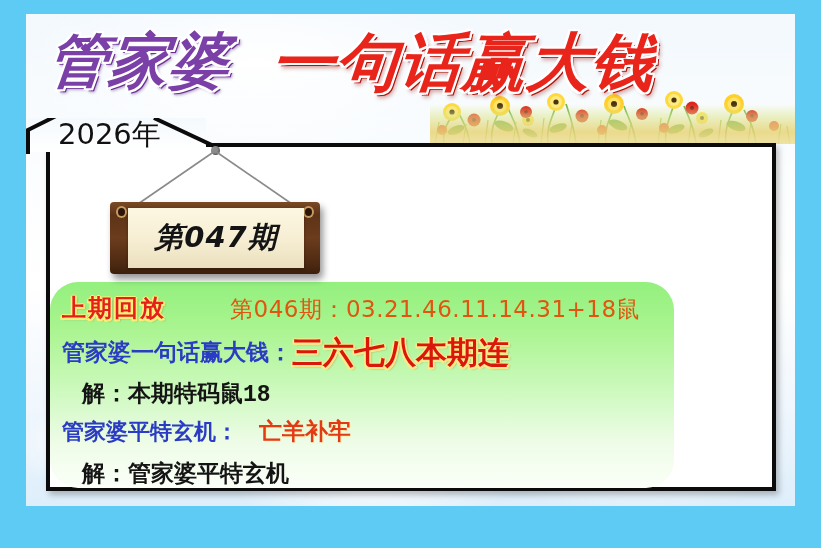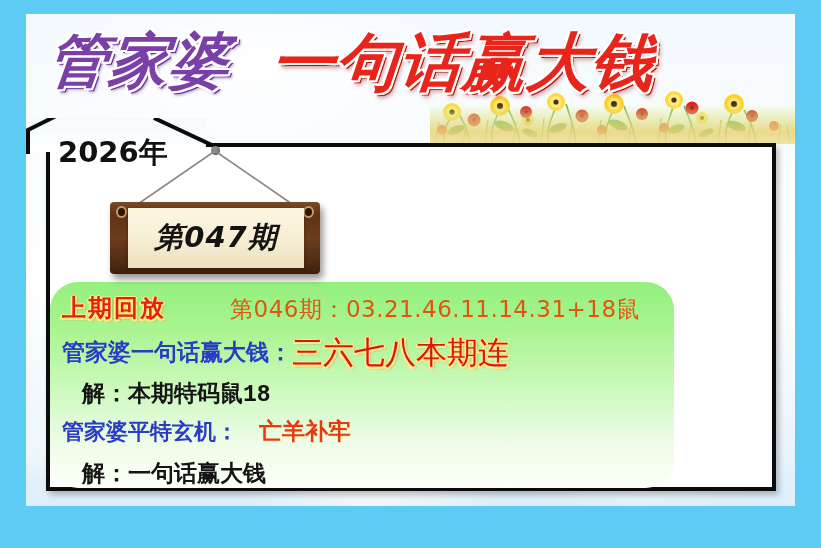--- a/index.html
+++ b/index.html
@@ -93,23 +93,23 @@
   .frame-notch {
     position:absolute; left:26px; top:118px; width:180px; height:34px;
     z-index:7;
     background:linear-gradient(180deg,#f4f9fd 0%,#ffffff 100%);
   }
   .frame-diag {
     position:absolute; left:26px; top:118px; width:192px; height:36px;
     z-index:8; pointer-events:none;
   }
   .year-tag {
-    position:absolute; left:58px; top:133px;
-    font-family:"DejaVu Sans", sans-serif;
-    font-size:29px; font-weight:bold;
+    position:absolute; left:58px; top:115px;
+    font-family:"DejaVu Sans", sans-serif;
+    font-size:29px; font-weight:normal;
     color:#111;
     z-index:9;
     text-shadow:1px 1px 0 rgba(255,255,255,.9);
   }
 
   
   .hang {
     position:absolute; left:100px; top:146px; width:230px; height:120px; z-index:10;
   }
   .nail {
@@ -196,21 +196,21 @@
   }
 
   .row2 { left:12px; top:50px; }
   .row2 .k {
     font-family:"DejaVu Sans", sans-serif;
     font-size:23px; font-weight:bold; color:#2B3CC4;
     letter-spacing:0px;
   }
   .row2 .v {
     font-family:"DejaVu Sans", sans-serif;
-    font-size:31px; font-weight:normal; color:#D9180C;
+    font-size:31px; font-weight:bold; color:#D9180C;
     letter-spacing:0px;
     text-shadow:
       1.5px 0 0 #ffe98a, -1.5px 0 0 #ffe98a, 0 1.5px 0 #ffe98a, 0 -1.5px 0 #ffe98a,
       1.5px 1.5px 0 #ffe98a, -1.5px 1.5px 0 #ffe98a, 2px 2px 2px rgba(120,0,0,.3);
     vertical-align:-3px;
   }
 
   .row3 {
     left:32px; top:96px;
     font-family:Liberation Mono, monospace;
@@ -411,17 +411,17 @@
     <div class="line row2">
       <span class="k">管家婆一句话赢大钱：</span><span class="v">三六七八本期连</span>
     </div>
 
     <div class="line row3">解：本期特码鼠18</div>
 
     <div class="line row4">
       <span class="k">管家婆平特玄机：</span><span class="v">亡羊补牢</span>
     </div>
 
-    <div class="line row5">解：一句话赢大钱</div>
+    <div class="line row5">解：管家婆平特玄机</div>
 
   </div>
 
 </div>
 
 </body></html>

